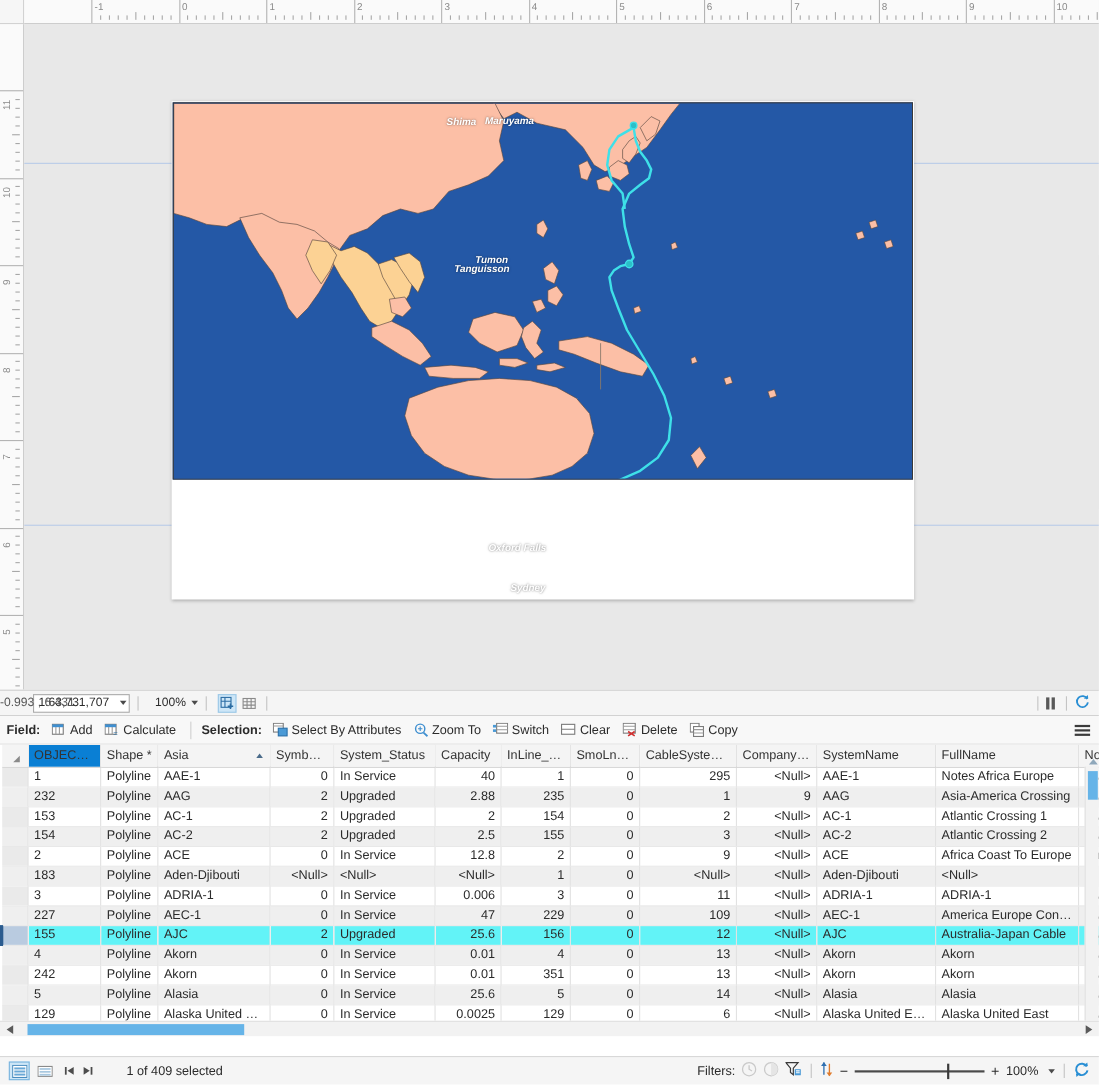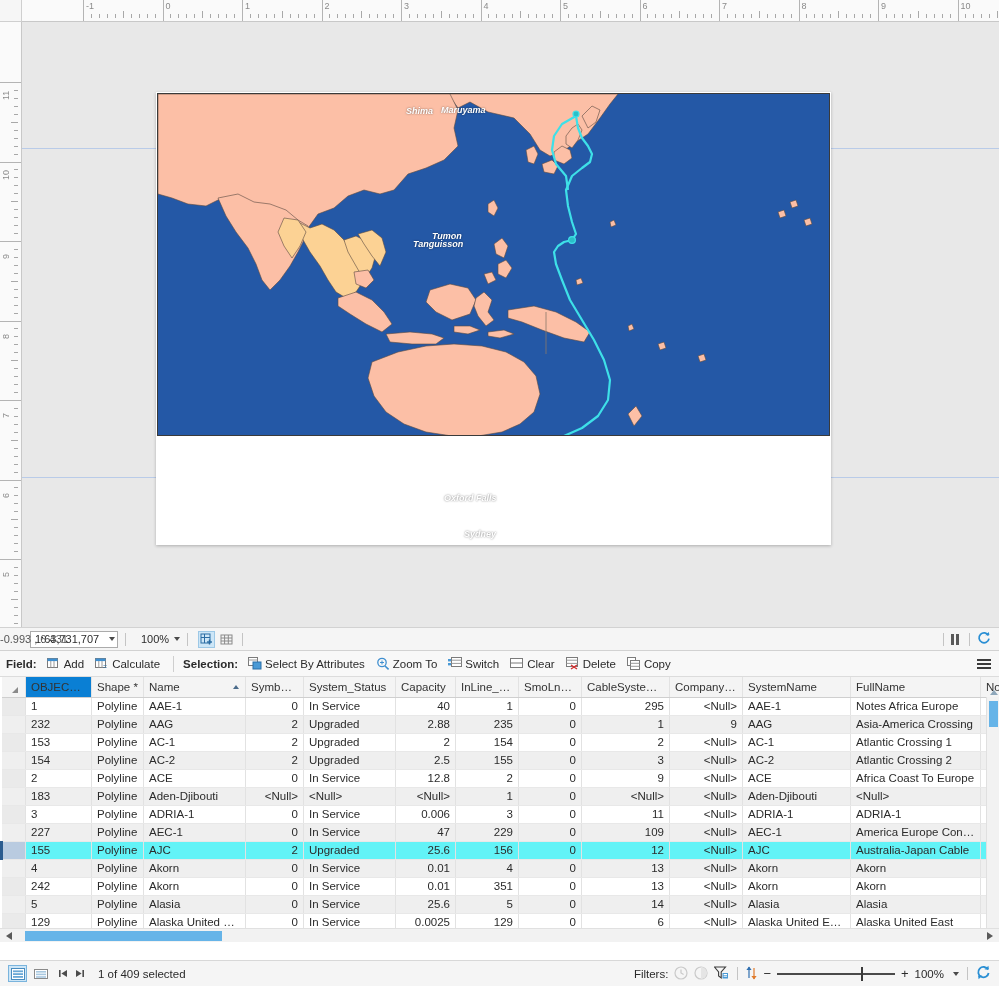--- a/index.html
+++ b/index.html
@@ -167,21 +167,21 @@
   #tbl-status {
     position: absolute; left: 0; bottom: 0; width: 999px; height: 26px;
     background: #f5f5f5; border-top: 1px solid #d8d8d8;
     display: flex; align-items: center; padding: 0 8px; font-size: 11.5px;
   }
   .view-btn { width: 19px; height: 17px; margin-right: 4px; display: inline-flex;
               align-items: center; justify-content: center; }
   .view-btn.on { background: #cde6f7; border: 1px solid #7ab4dd; }
   .nav-btn { width: 17px; height: 17px; display: inline-flex; align-items: center;
              justify-content: center; color: #4c4c4c; }
-  #record-count { margin-left: 10px; }
+  #record-count { margin-left: 27px; }
   #filters-area { position: absolute; right: 8px; display: flex; align-items: center; gap: 6px; font-size: 11.5px; }
   .slider-track { width: 118px; height: 2px; background: #4a4a4a; position: relative; }
   .slider-thumb { position: absolute; left: 84px; top: -6px; width: 2px; height: 14px; background: #3a3a3a; }
   .zoom-box { display: flex; align-items: center; gap: 4px; }
   .dim { opacity: .35; }
 </style>
 </head>
 <body>
 
 <div id="app">
@@ -665,21 +665,21 @@
             <col style="width: 130px;">
             <col style="width: 72px;">
           </colgroup>
         <thead>
             <tr id="grid-header-row">
               <th class="rowhdr">
                 <div class="corner-tri"></div>
               </th>
               <th class="selhdr"><span>OBJECTID *</span></th>
               <th><span>Shape *</span></th>
-              <th><span>Name</span><span class="sortcaret"></span></th>
+              <th><span>Asia</span><span class="sortcaret"></span></th>
               <th class="num"><span>SymbolID</span></th>
               <th><span>System_Status</span></th>
               <th class="num"><span>Capacity</span></th>
               <th class="num"><span>InLine_FID</span></th>
               <th class="num"><span>SmoLnFlag</span></th>
               <th class="num"><span>CableSystemID</span></th>
               <th class="num"><span>Company_ID</span></th>
               <th><span>SystemName</span></th>
               <th><span>FullName</span></th>
               <th><span>Notes</span></th>

